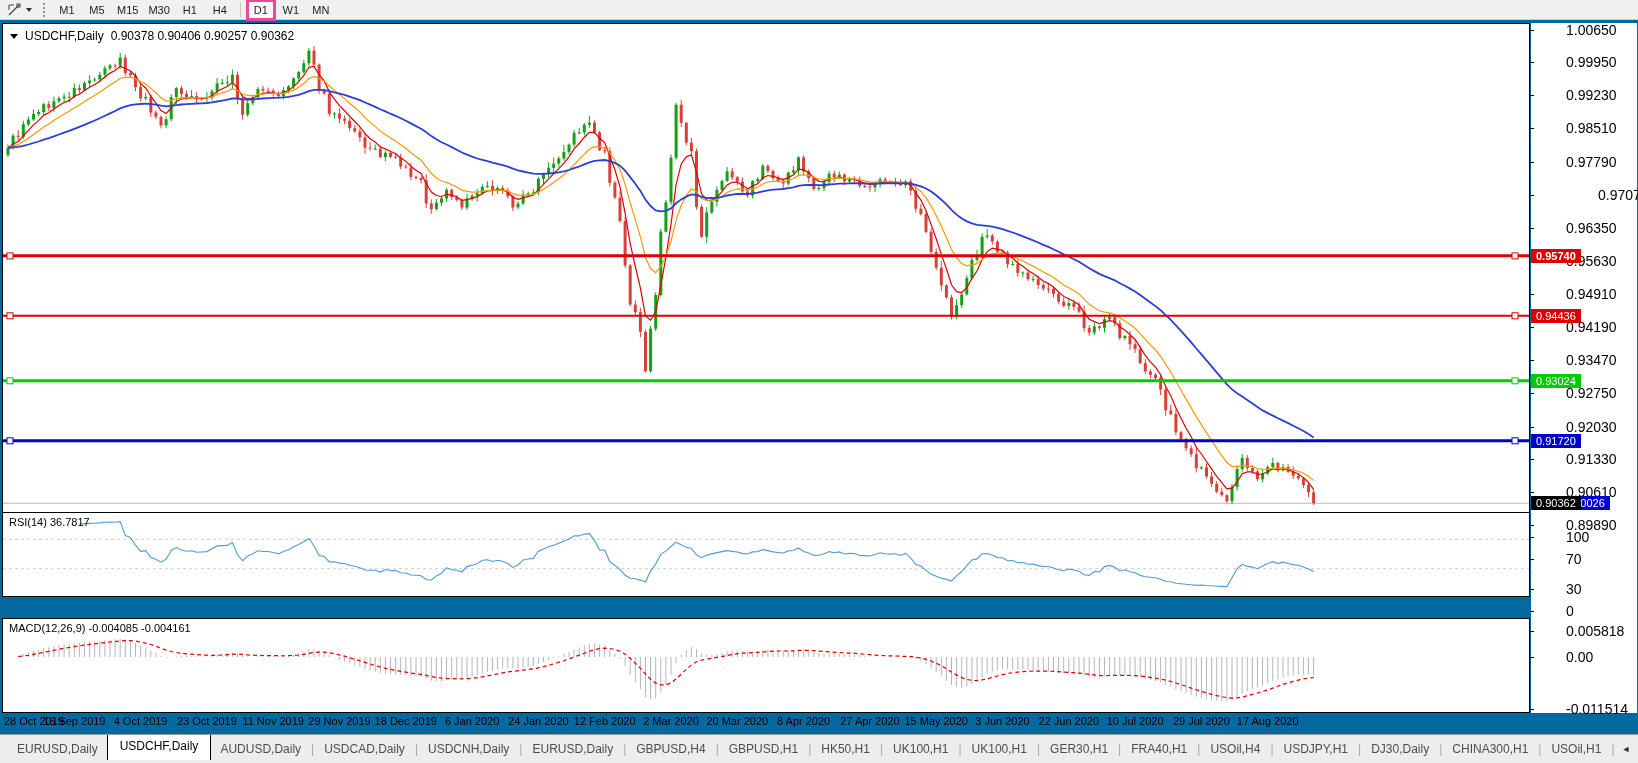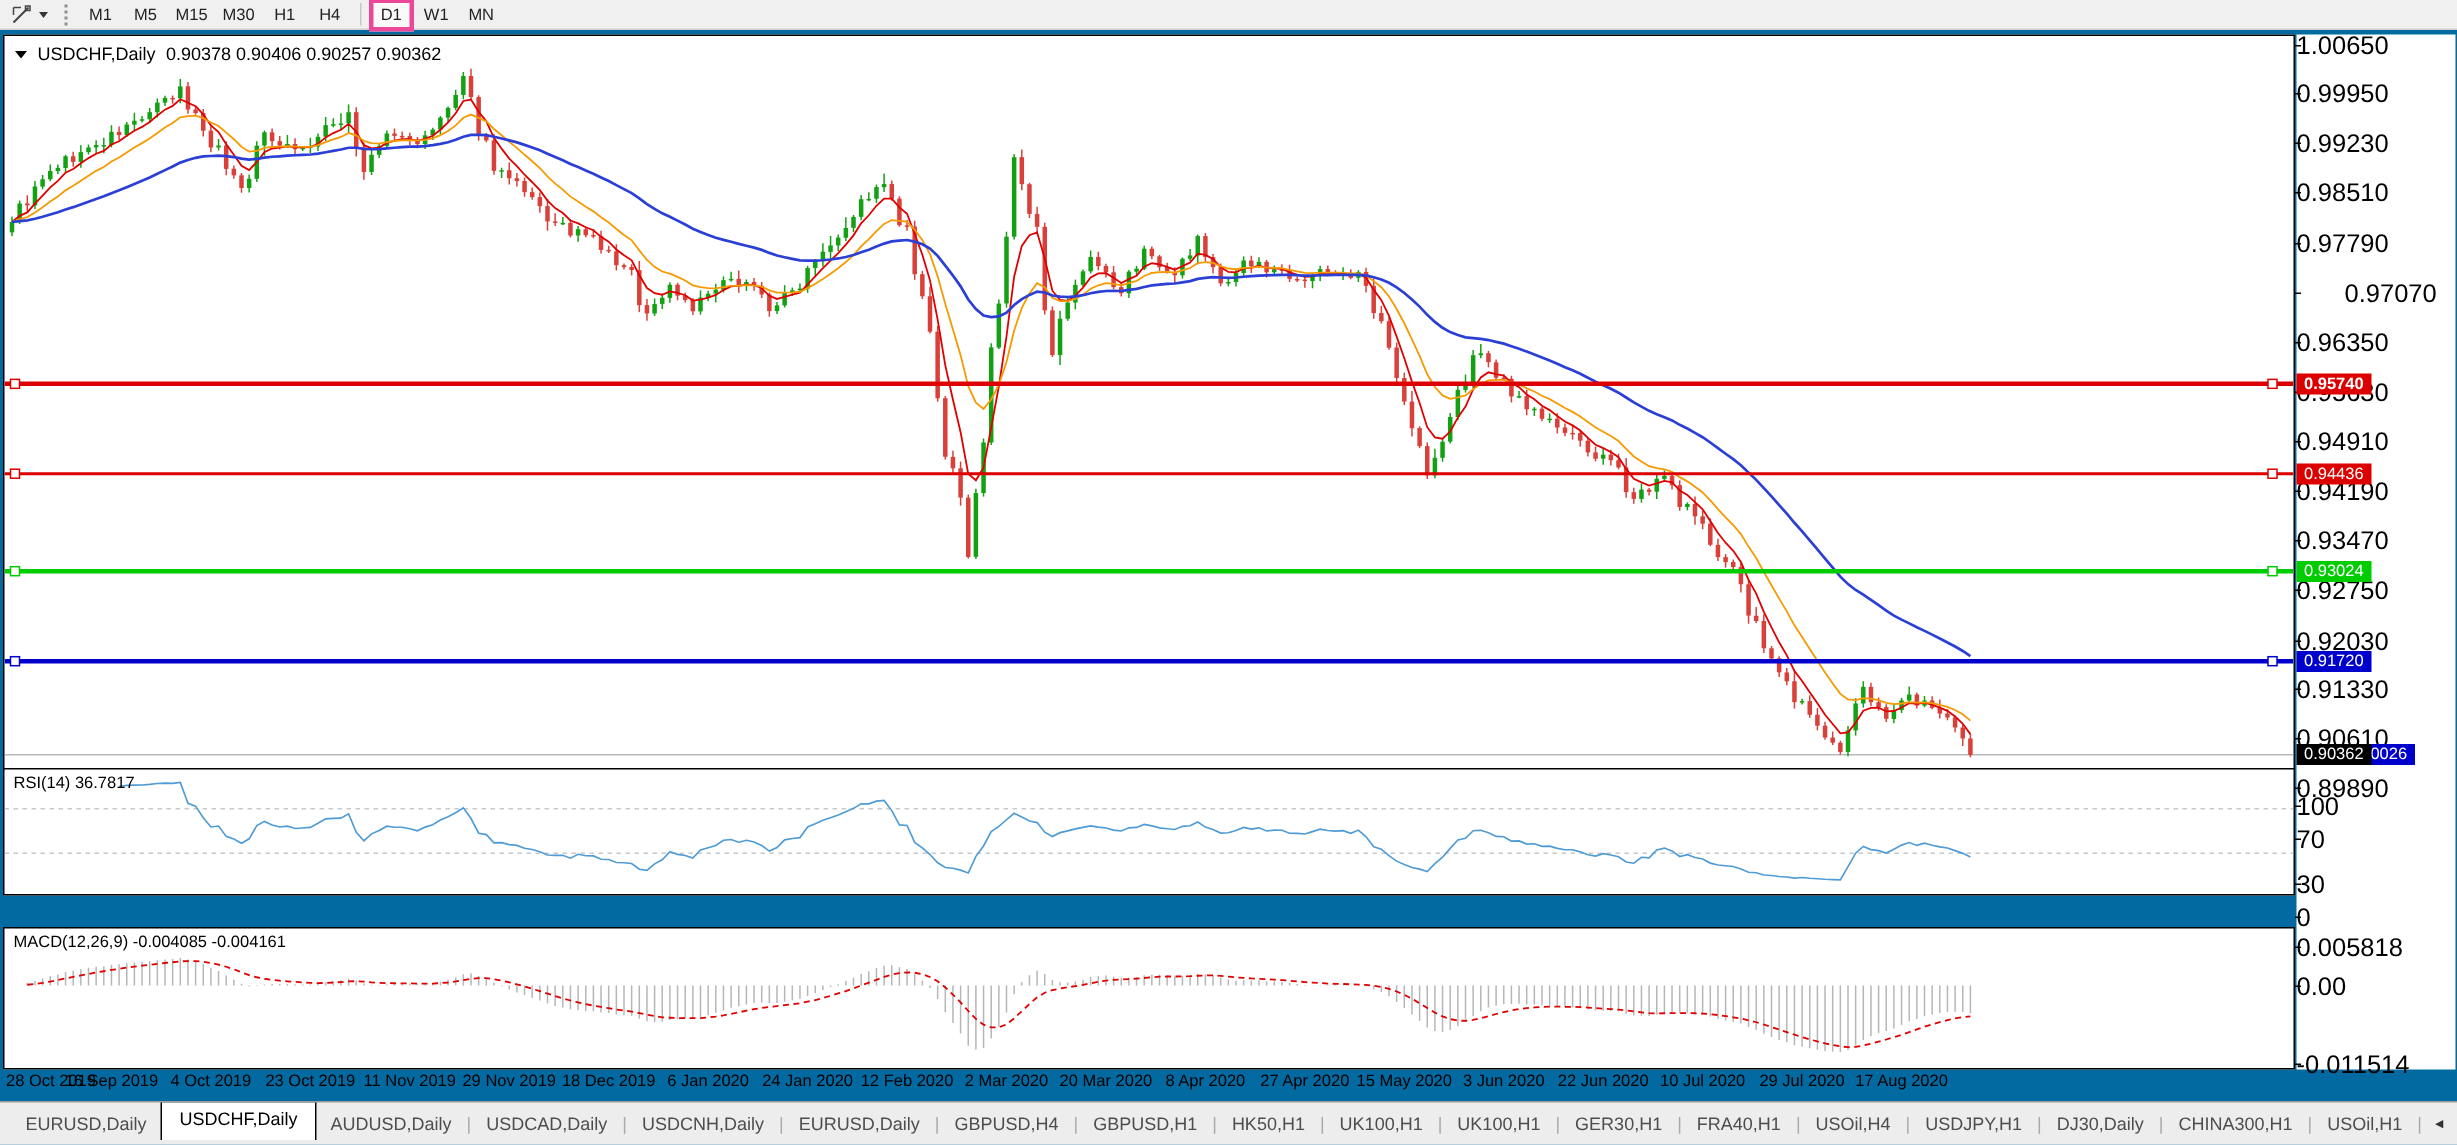--- a/index.html
+++ b/index.html
@@ -26,21 +26,21 @@
   #rsiPane{top:512px;height:85px}
   #macdPane{top:618px;height:95px}
   .pane svg{position:absolute;left:0;top:0;display:block}
   .chart-title{position:absolute;left:7px;top:5px;font-size:12px;color:#000;display:flex;align-items:center;gap:7px;pointer-events:none}
   .tri{width:0;height:0;border-left:4px solid transparent;border-right:4px solid transparent;border-top:5px solid #000}
   .ind-label{position:absolute;left:6px;top:3px;font-size:11px;color:#000;pointer-events:none}
 
   
   #axisCol{position:absolute;left:1531px;top:23px;width:106px;height:690px;background:#fff}
   .tickdash{position:absolute;left:1530px;width:4px;height:1px;background:#000}
-  .ticklab{position:absolute;left:1531px;font-size:17px;line-height:13px;color:#000;white-space:nowrap}
+  .ticklab{position:absolute;left:1566px;font-size:14px;line-height:13px;color:#000;white-space:nowrap}
   .plab{position:absolute;left:1531px;height:14px;display:flex;align-items:center;
     padding:0 5px;font-size:11px;color:#fff;white-space:nowrap}
 
   
   .datelab{position:absolute;top:715px;font-size:11px;color:#000;white-space:nowrap;text-align:center}
 
   
   .tabbar{position:absolute;left:0;top:734px;width:100%;height:29px;background:#ededed;
     border-top:1px solid #9c9c9c;display:flex;align-items:center;font-size:12px;color:#4d4d4d;
     padding-left:8px;overflow:hidden;white-space:nowrap}

